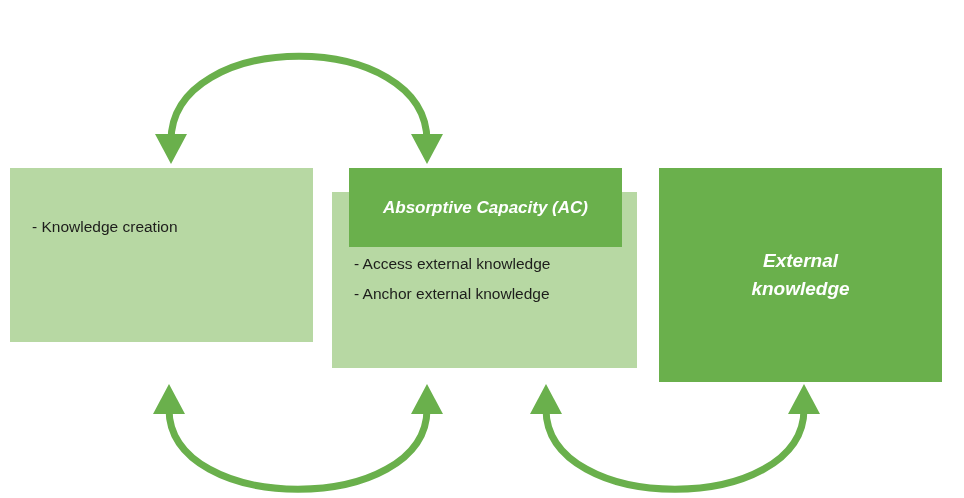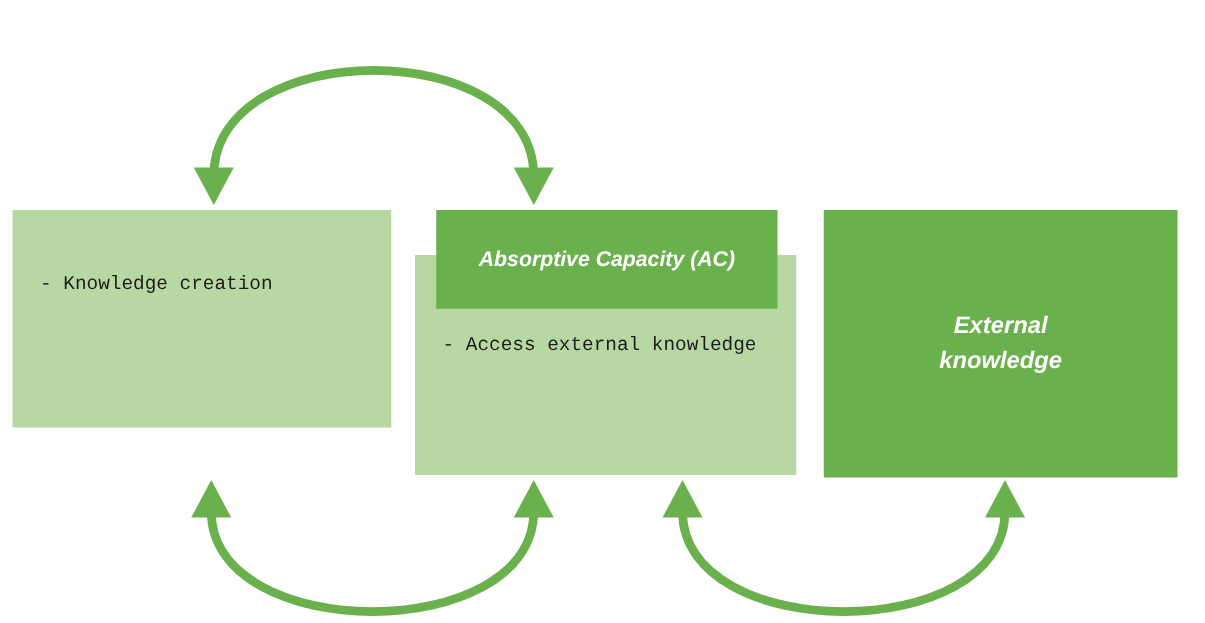--- a/index.html
+++ b/index.html
@@ -13,32 +13,32 @@
   *{margin:0;padding:0;box-sizing:border-box;}
   html,body{background:var(--bg);}
   .canvas{
     position:relative;
     width:964px;height:498px;
     background:var(--bg);
     font-family:"Liberation Sans", sans-serif;
     overflow:hidden;
   }
   .box{position:absolute;}
-  .box.light{background:var(--green-light);font-family:Liberation Mono, monospace;}
+  .box.light{background:var(--green-light);}
   .box.dark{background:var(--green-dark);}
 
   
   .dc-light{left:10px;top:168px;width:303px;height:174px;}
   .dc-dark{left:23px;top:303px;width:274px;height:77px;
     display:flex;align-items:center;justify-content:center;}
   .dc-items{position:absolute;left:22px;top:45px;list-style:none;}
   .dc-items li{font-size:15.5px;line-height:28px;color:var(--text-dark);white-space:nowrap;}
 
   
-  .ac-light{left:332px;top:204px;width:305px;height:176px;padding-left:24px;}
+  .ac-light{left:332px;top:192px;width:305px;height:176px;padding-left:24px;}
   .ac-dark{left:349px;top:168px;width:273px;height:79px;
     display:flex;align-items:center;justify-content:center;}
   .ac-items{position:absolute;left:22px;top:57px;list-style:none;}
   .ac-items li{font-size:15.5px;line-height:30px;color:var(--text-dark);white-space:nowrap;}
 
   
   .ext-dark{left:659px;top:168px;width:283px;height:214px;
     display:flex;align-items:center;justify-content:center;text-align:center;}
 
   .panel-title{
@@ -67,20 +67,21 @@
 
   <div class="box light dc-light">
     <ul class="dc-items">
       <li>- Knowledge creation</li>
     </ul>
   </div>
 
   <div class="box light ac-light">
     <ul class="ac-items">
       <li>- Access external knowledge</li>
+      <li>- Anchor external knowledge</li>
     </ul>
   </div>
   <div class="box dark ac-dark">
     <span class="panel-title">Absorptive Capacity (AC)</span>
   </div>
 
   <div class="box dark ext-dark">
     <span class="panel-title ext-title">External knowledge</span>
   </div>
 

